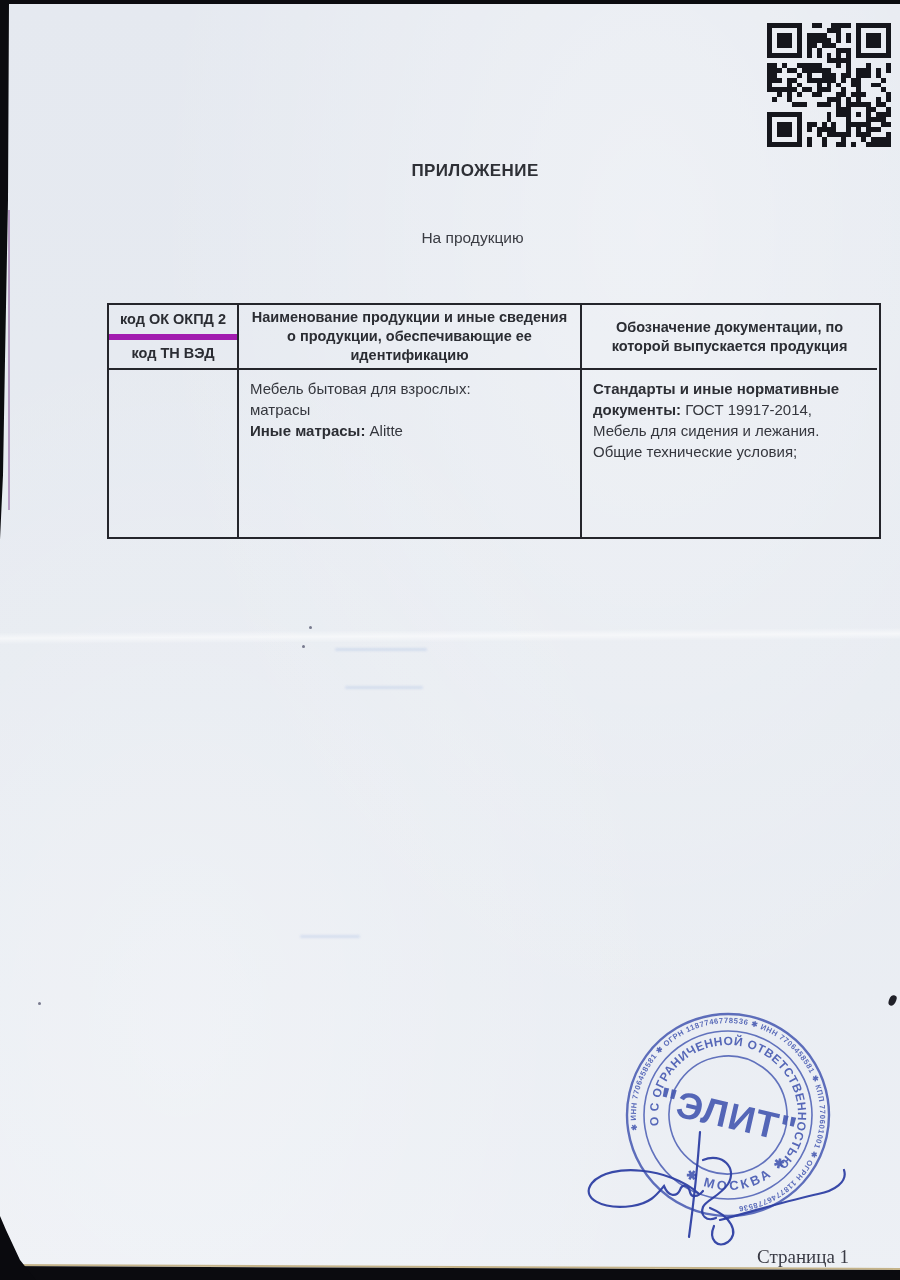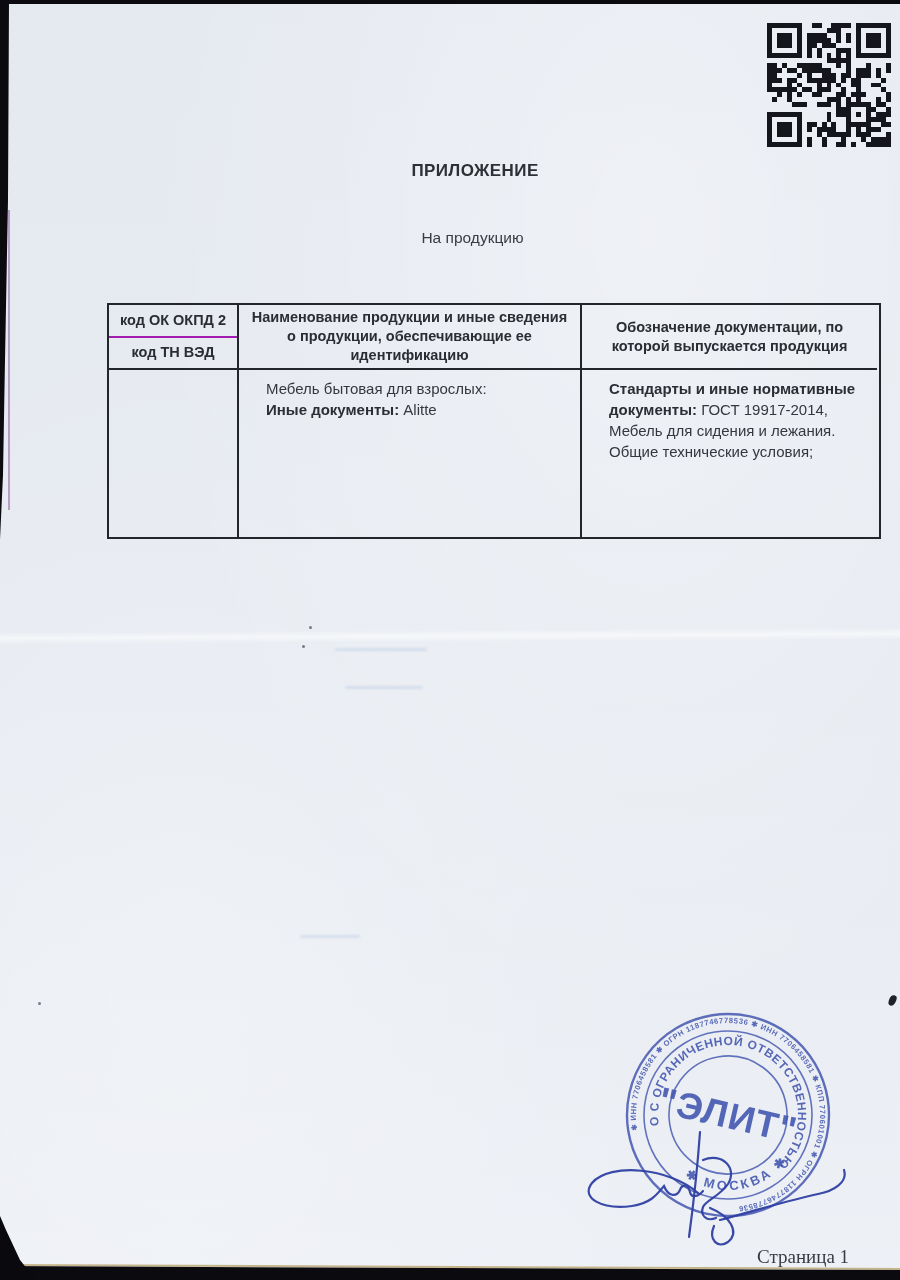--- a/index.html
+++ b/index.html
@@ -34,25 +34,25 @@
   .subtitle .num{font-size:15.5px;color:#4a4d56;letter-spacing:0.3px;}
   .product-line{left:0;top:229px;width:945px;text-align:center;font-size:15.5px;color:#3a3c43;}
 
   
   .doc-table{left:107px;top:256px;width:770px;border:2px solid #24252b;
     display:grid;grid-template-columns:130px 343px 295px;background:transparent;margin-top:47px;}
   .doc-table .cell{box-sizing:border-box;}
   .th{font-weight:bold;font-size:14.5px;line-height:19px;text-align:center;color:#2b2d33;}
   .col1-head{border-right:2px solid #24252b;display:flex;flex-direction:column;}
   .col1-head .sub{flex:1;display:flex;align-items:center;justify-content:center;padding:4px 2px;}
-  .col1-head .sub + .sub{border-top:2px solid #a21caf;}
+  .col1-head .sub + .sub{border-top:6px solid #a21caf;}
   .col2-head{border-right:2px solid #24252b;padding:3px 8px;display:flex;align-items:center;justify-content:center;min-height:61px;}
   .col3-head{padding:3px 8px;display:flex;align-items:center;justify-content:center;}
   .body-cell{border-top:2px solid #24252b;min-height:169px;font-size:15px;line-height:21px;
-    padding:8px 11px 10px 27px;color:#35373e;}
+    padding:8px 11px 10px 11px;color:#35373e;}
   .body-cell.c1{border-right:2px solid #24252b;}
   .body-cell.c2{border-right:2px solid #24252b;}
   .blk{display:block;}
   .b{font-weight:bold;color:#2c2e34;}
 
   
   .qr{left:767px;top:23px;width:124px;height:124px;}
   .qr svg{width:100%;height:100%;shape-rendering:crispEdges;}
 
   
@@ -421,21 +421,22 @@
   <div class="cell col1-head">
     <div class="sub th">код ОК ОКПД 2</div>
     <div class="sub th">код ТН ВЭД</div>
   </div>
   <div class="cell col2-head th">Наименование продукции и иные сведения о продукции, обеспечивающие ее идентификацию</div>
   <div class="cell col3-head th">Обозначение документации, по которой выпускается продукция</div>
 
   <div class="cell body-cell c1"></div>
   <div class="cell body-cell c2">
     <span class="blk">Мебель бытовая для взрослых:</span>
-    <span class="b">Иные документы:</span><span> Alitte</span>
+    <span class="blk">матрасы</span>
+    <span class="b">Иные матрасы:</span><span> Alitte</span>
   </div>
   <div class="cell body-cell c3">
     <span class="b">Стандарты и иные нормативные документы:</span><span> ГОСТ 19917-2014, Мебель для сидения и лежания. Общие технические условия;</span>
   </div>
 </div>
 
 <svg class="abs stamp" viewBox="0 0 250 250">
   <defs>
     <path id="outerRing" d="M33,125 A92,92 0 1,1 217,125 A92,92 0 1,1 33,125"></path>
     <path id="innerRing" d="M55,125 A70,70 0 1,1 195,125 A70,70 0 1,1 55,125"></path>

